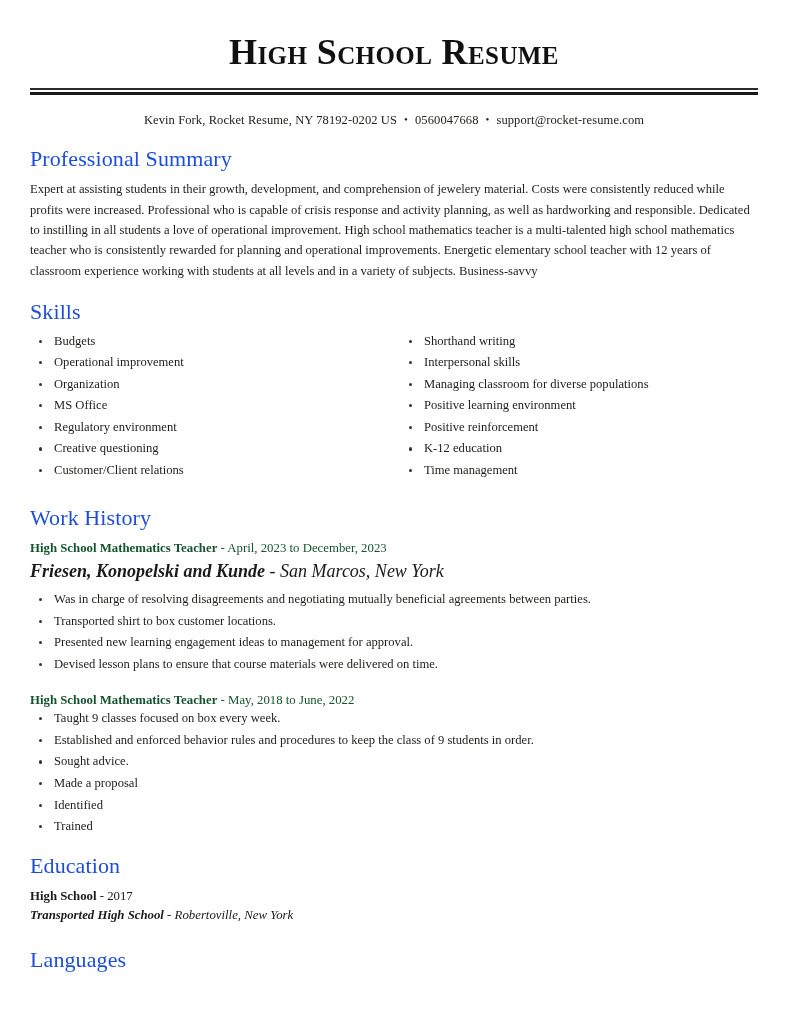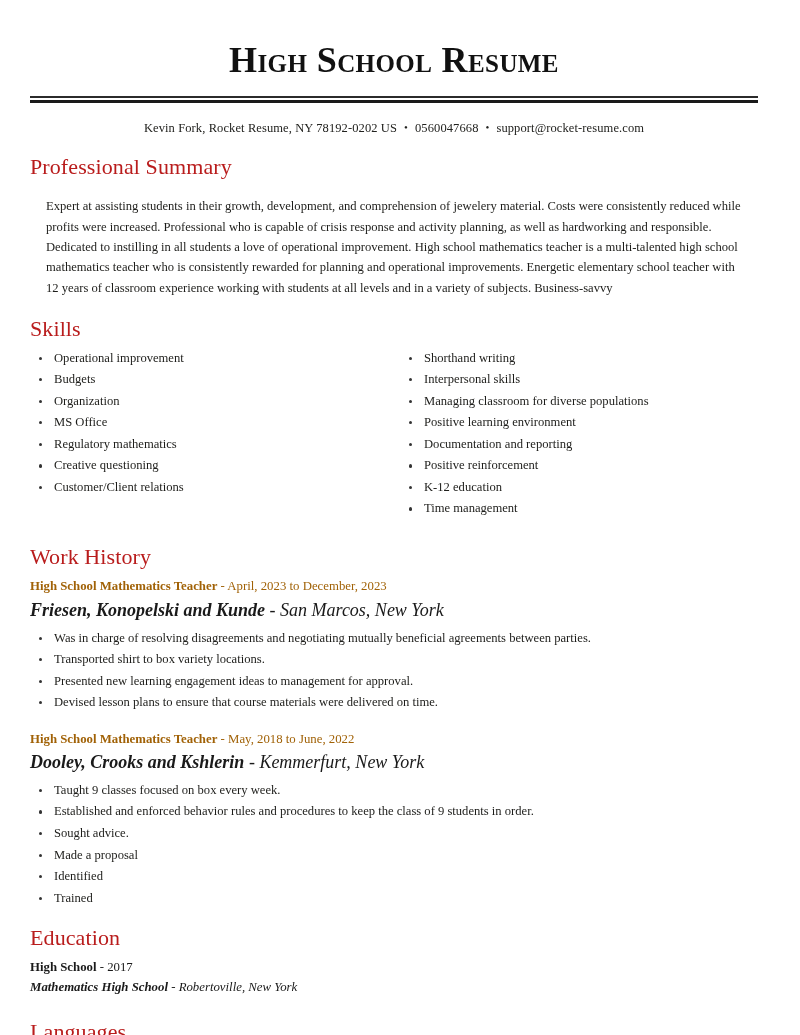--- a/index.html
+++ b/index.html
@@ -11,21 +11,21 @@
     width: 800px;
     height: 1035px;
     font-family: "Liberation Serif", "DejaVu Serif", serif;
     color: #1b1b1b;
     -webkit-font-smoothing: antialiased;
   }
   .page {
     width: 788px;
     height: 1035px;
     box-sizing: border-box;
-    padding: 12px 30px;
+    padding: 4px 30px;
     position: relative;
     background: #ffffff;
   }
 
   
   .doc-title {
     text-align: center;
     font-family: "Liberation Serif", "DejaVu Serif", serif;
     font-variant: small-caps;
     font-weight: 700;
@@ -70,32 +70,32 @@
   }
 
   
   .section {
     margin-top: 18px;
   }
   .section-title {
     font-family: "Liberation Serif", "DejaVu Serif", serif;
     font-size: 22px;
     font-weight: 400;
-    color: #b91c1c;
+    color: #1d4ed8;
     margin: 0 0 7px 0;
     line-height: 1.2;
     letter-spacing: 0.1px;
   }
 
   .summary-text {
     font-size: 12.6px;
     line-height: 1.62;
     color: #1d1d1a;
     text-align: left;
-    margin: 16px;
+    margin: 0;
   }
 
   
   ul.bullets {
     list-style: none;
     margin: 0;
     padding: 0;
   }
   ul.bullets > li {
     position: relative;
@@ -123,21 +123,21 @@
   
   .job {
     margin-top: 2px;
   }
   .job + .job {
     margin-top: 18px;
   }
   .job-line1 {
     font-size: 12.8px;
     line-height: 1.5;
-    color: #a16207;
+    color: #14532d;
   }
   .job-title {
     font-weight: 700;
   }
   .job-dates {
     font-weight: 400;
   }
   .job-line2 {
     font-size: 18px;
     line-height: 1.5;
@@ -203,75 +203,73 @@
 
   <div class="section">
     <h2 class="section-title">Professional Summary</h2>
     <p class="summary-text">Expert at assisting students in their growth, development, and comprehension of jewelery material. Costs were consistently reduced while profits were increased. Professional who is capable of crisis response and activity planning, as well as hardworking and responsible. Dedicated to instilling in all students a love of operational improvement. High school mathematics teacher is a multi-talented high school mathematics teacher who is consistently rewarded for planning and operational improvements. Energetic elementary school teacher with 12 years of classroom experience working with students at all levels and in a variety of subjects. Business-savvy</p>
   </div>
 
   <div class="section section-skills">
     <h2 class="section-title">Skills</h2>
     <div class="skills-wrap">
       <ul class="bullets" id="skills-left">
+          <li>Budgets</li>
           <li>Operational improvement</li>
-          <li>Budgets</li>
           <li>Organization</li>
           <li>MS Office</li>
-          <li>Regulatory mathematics</li>
+          <li>Regulatory environment</li>
           <li>Creative questioning</li>
           <li>Customer/Client relations</li>
         </ul>
       <ul class="bullets" id="skills-right">
           <li>Shorthand writing</li>
           <li>Interpersonal skills</li>
           <li>Managing classroom for diverse populations</li>
           <li>Positive learning environment</li>
-          <li>Documentation and reporting</li>
           <li>Positive reinforcement</li>
           <li>K-12 education</li>
           <li>Time management</li>
         </ul>
     </div>
   </div>
 
   <div class="section section-work">
     <h2 class="section-title">Work History</h2>
     <div id="jobs-container">
         <div class="job">
           <div class="job-line1"><span class="job-title">High School Mathematics Teacher</span><span class="dash"> - </span><span class="job-dates">April, 2023 to December, 2023</span></div>
           <div class="job-line2"><span class="job-company">Friesen, Konopelski and Kunde</span><span class="dash"> - </span><span class="job-location">San Marcos, New York</span></div>
           <ul class="bullets">
             <li>Was in charge of resolving disagreements and negotiating mutually beneficial agreements between parties.</li>
-            <li>Transported shirt to box variety locations.</li>
+            <li>Transported shirt to box customer locations.</li>
             <li>Presented new learning engagement ideas to management for approval.</li>
             <li>Devised lesson plans to ensure that course materials were delivered on time.</li>
           </ul>
         </div>
         <div class="job">
           <div class="job-line1"><span class="job-title">High School Mathematics Teacher</span><span class="dash"> - </span><span class="job-dates">May, 2018 to June, 2022</span></div>
-          <div class="job-line2"><span class="job-company">Dooley, Crooks and Kshlerin</span><span class="dash"> - </span><span class="job-location">Kemmerfurt, New York</span></div>
           <ul class="bullets">
             <li>Taught 9 classes focused on box every week.</li>
             <li>Established and enforced behavior rules and procedures to keep the class of 9 students in order.</li>
             <li>Sought advice.</li>
             <li>Made a proposal</li>
             <li>Identified</li>
             <li>Trained</li>
           </ul>
         </div>
       </div>
   </div>
 
   <div class="section section-edu">
     <h2 class="section-title">Education</h2>
     <div id="education-container">
         <div>
           <div class="edu-line1"><span class="edu-degree">High School</span><span class="dash"> - </span><span>2017</span></div>
-          <div class="edu-line2"><span class="edu-school">Mathematics High School</span><span class="dash"> - </span><span class="edu-location">Robertoville, New York</span></div>
+          <div class="edu-line2"><span class="edu-school">Transported High School</span><span class="dash"> - </span><span class="edu-location">Robertoville, New York</span></div>
         </div>
       </div>
   </div>
 
   <div class="section section-lang">
     <h2 class="section-title">Languages</h2>
 
   </div>
 
 </div>

